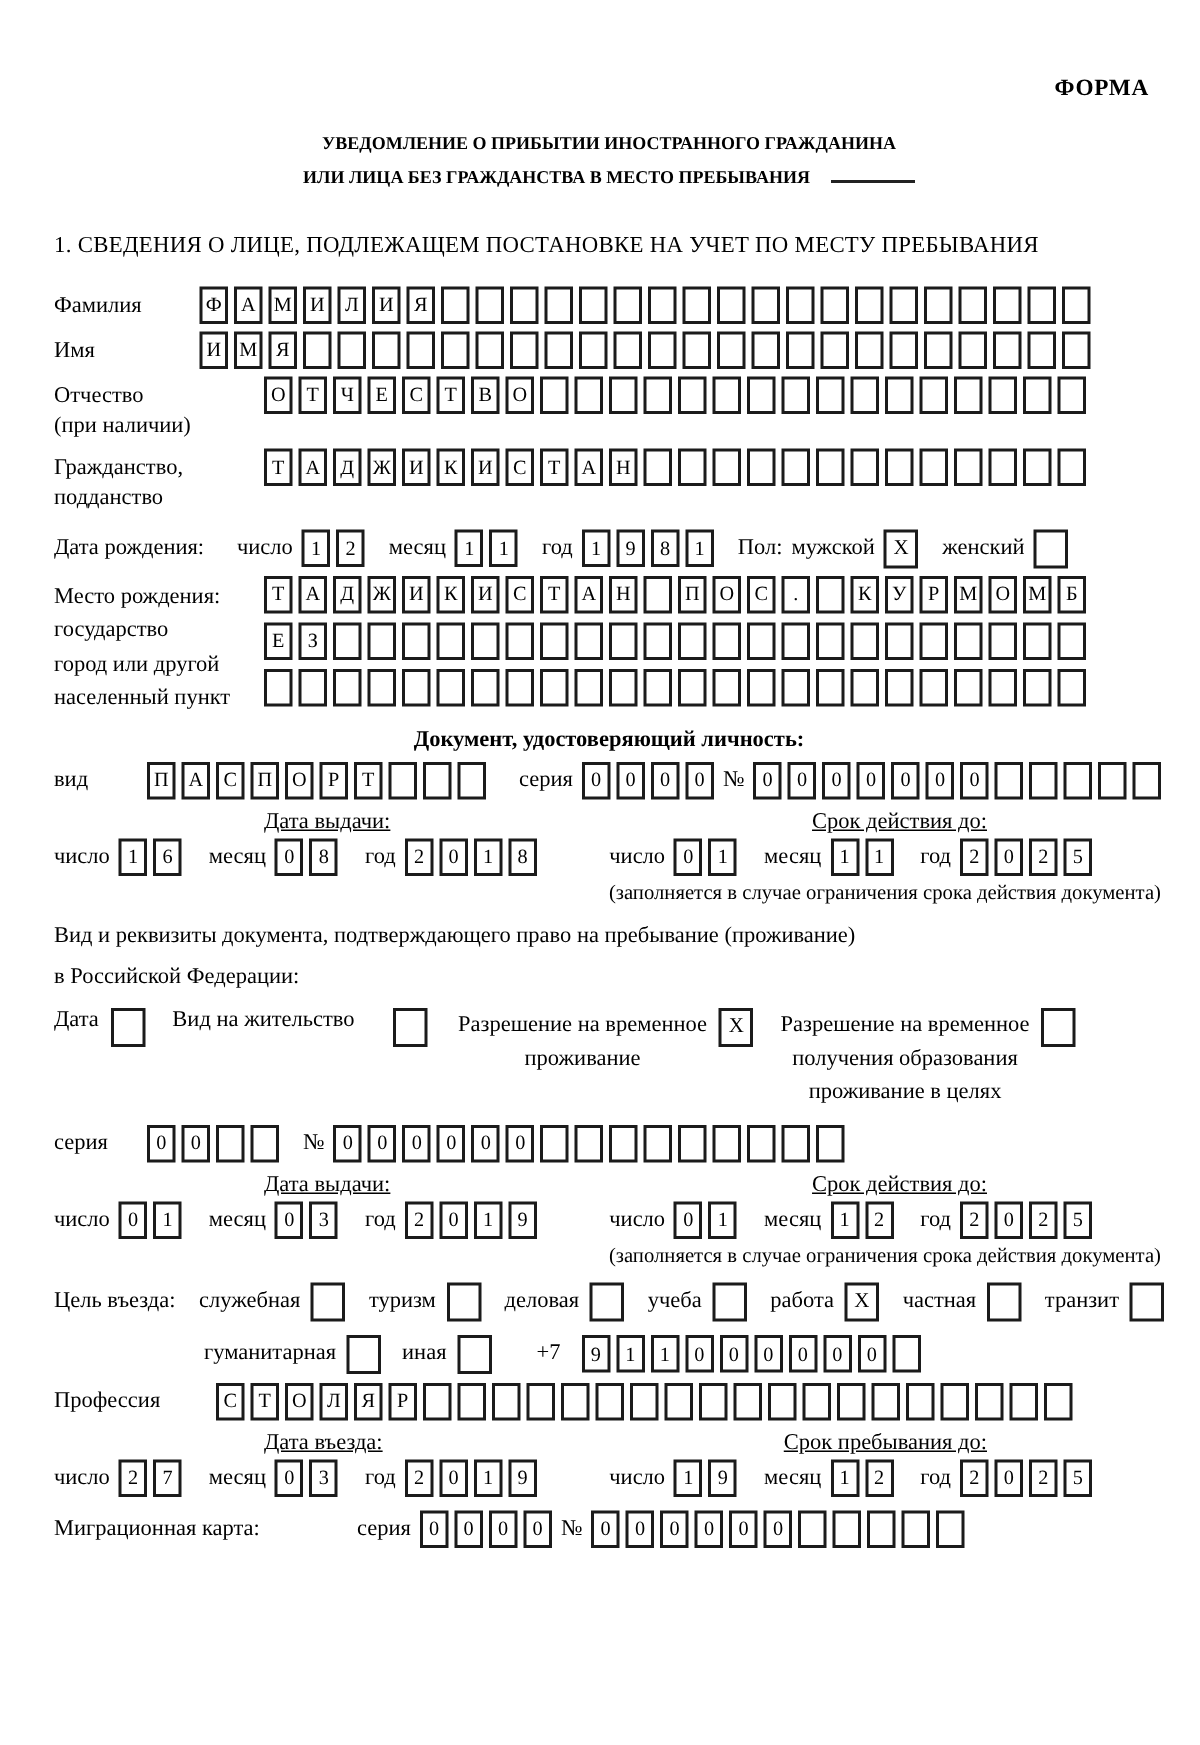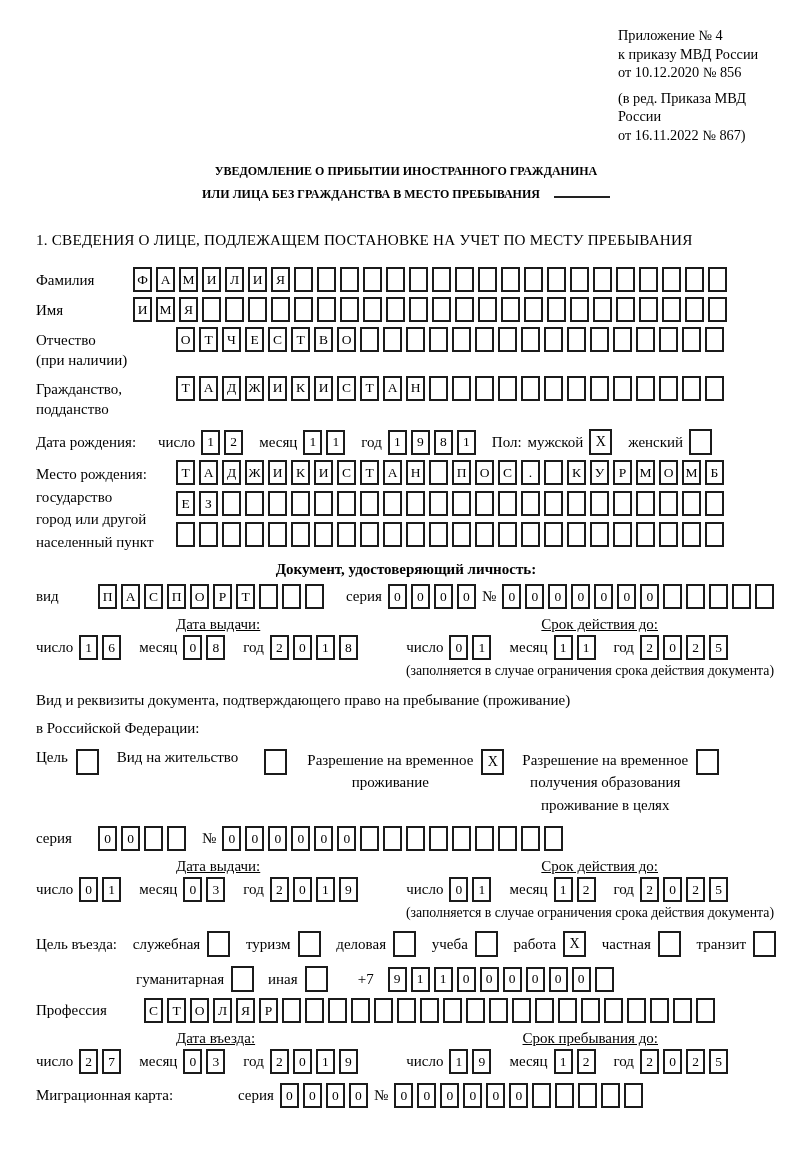--- a/index.html
+++ b/index.html
@@ -42,28 +42,22 @@
   .opt-lines{text-align:center;line-height:1.5;}
   .purpose-row{display:flex;align-items:center;justify-content:space-between;margin-top:10px;}
   .purpose-row .opt,.purpose2 .opt{display:flex;align-items:center;gap:7px;}
   .purpose2{display:flex;align-items:center;gap:14px;margin:9px 0 6px 100px;}
 </style>
 </head>
 <body>
 
 <div class="page">
 
-  <div class="header-note">
-    <div>Приложение № 4</div>
-    <div>к приказу МВД России</div>
-    <div>от 10.12.2020 № 856</div>
-    <div class="rev">(в ред. Приказа МВД России</div>
-    <div>от 16.11.2022 № 867)</div>
-  </div>
-
+
+  <div class="forma">ФОРМА</div>
 
   <div class="title">
     <div>УВЕДОМЛЕНИЕ О ПРИБЫТИИ ИНОСТРАННОГО ГРАЖДАНИНА</div>
     <div><span>ИЛИ ЛИЦА БЕЗ ГРАЖДАНСТВА В МЕСТО ПРЕБЫВАНИЯ</span><span class="blank-line"></span></div>
   </div>
 
   <div class="sec-heading">1. СВЕДЕНИЯ О ЛИЦЕ, ПОДЛЕЖАЩЕМ ПОСТАНОВКЕ НА УЧЕТ ПО МЕСТУ ПРЕБЫВАНИЯ</div>
 
   <div class="formbody">
 
@@ -402,21 +396,21 @@
     </div>
     <div class="note-right">(заполняется в случае ограничения срока действия документа)</div>
 
     <div class="intro">
       <div>Вид и реквизиты документа, подтверждающего право на пребывание (проживание)</div>
       <div>в Российской Федерации:</div>
     </div>
 
     <div class="visa-row">
       <div class="opt">
-        <span>Цель</span>
+        <span>Дата</span>
         <span class="cbx"></span>
       </div>
       <div class="opt" style="margin-left:6px;">
         <span>Вид на жительство</span>
         <span class="cbx" style="margin-left:18px;"></span>
       </div>
       <div class="opt" style="margin-left:8px;">
         <div class="opt-lines">
           <div>Разрешение на временное</div>
           <div>проживание</div>

